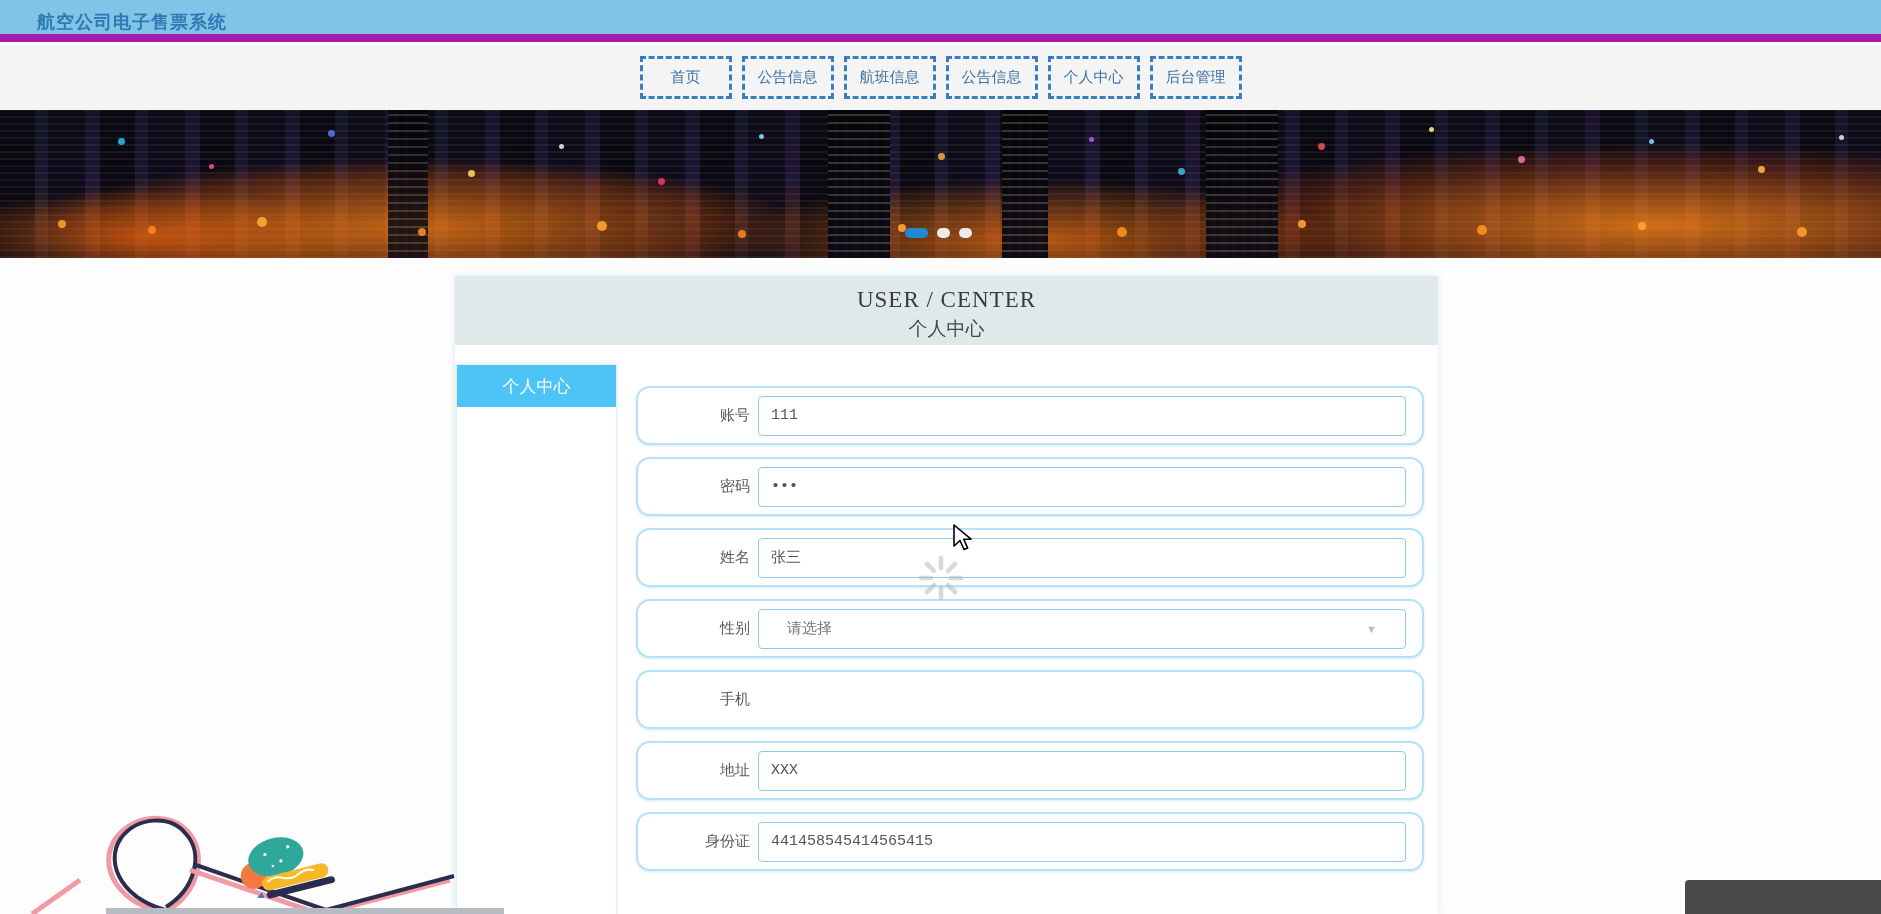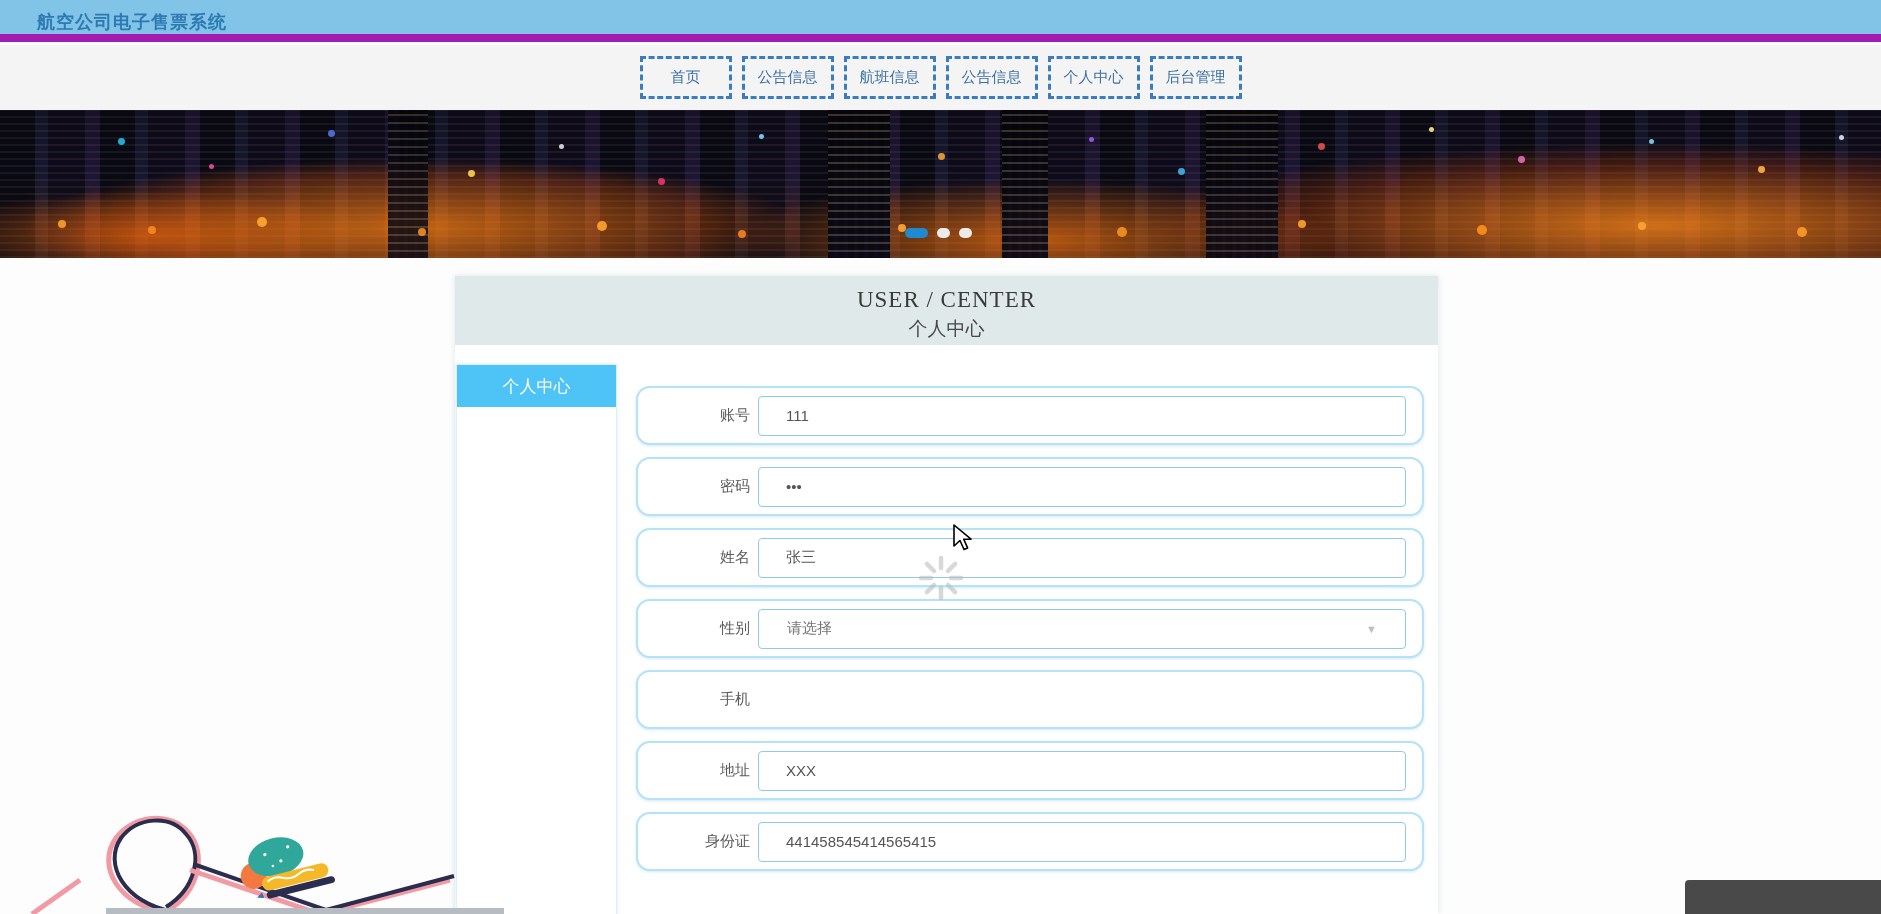--- a/index.html
+++ b/index.html
@@ -75,22 +75,22 @@
   .sidebar-tab { height:42px; background:#4ec3f5; color:#fff; font-size:17px;
     display:flex; align-items:center; justify-content:center; cursor:pointer; }
 
   .form-col { margin-left:19px; margin-top:22px; width:788px; }
   .form-row { width:788px; height:59px; border:2px solid #b5e2f7; border-radius:14px;
     background:#fff; box-shadow:0 1px 3px rgba(120,190,230,0.35); margin-bottom:12px;
     display:flex; align-items:center; padding:0 16px 0 12px; }
   .form-label { width:100px; text-align:right; color:#5b5b5b; font-size:15px;
     margin-right:8px; flex-shrink:0; }
   .form-input { flex:1; height:40px; border:1px solid #8ecbe9; border-radius:4px;
-    padding:0 27px; font-size:15px; color:#555; outline:none;
-    font-family:Liberation Sans, sans-serif; background:#fff; }
+    padding:0 12px; font-size:15px; color:#555; outline:none;
+    font-family:Liberation Mono, monospace; background:#fff; }
   .form-select { flex:1; height:40px; border:1px solid #8ecbe9; border-radius:4px;
     padding:0 28px; font-size:15px; color:#777; display:flex; align-items:center;
     justify-content:space-between; cursor:pointer; background:#fff; }
   .select-arrow { color:#b9bfc4; font-size:11px; }
 
   
   .illustration { position:absolute; left:20px; top:810px; width:470px; height:104px;
     pointer-events:none; }
   .footer-strip { position:absolute; left:106px; top:908px; width:398px; height:6px;
     background:#b6bcc1; }

